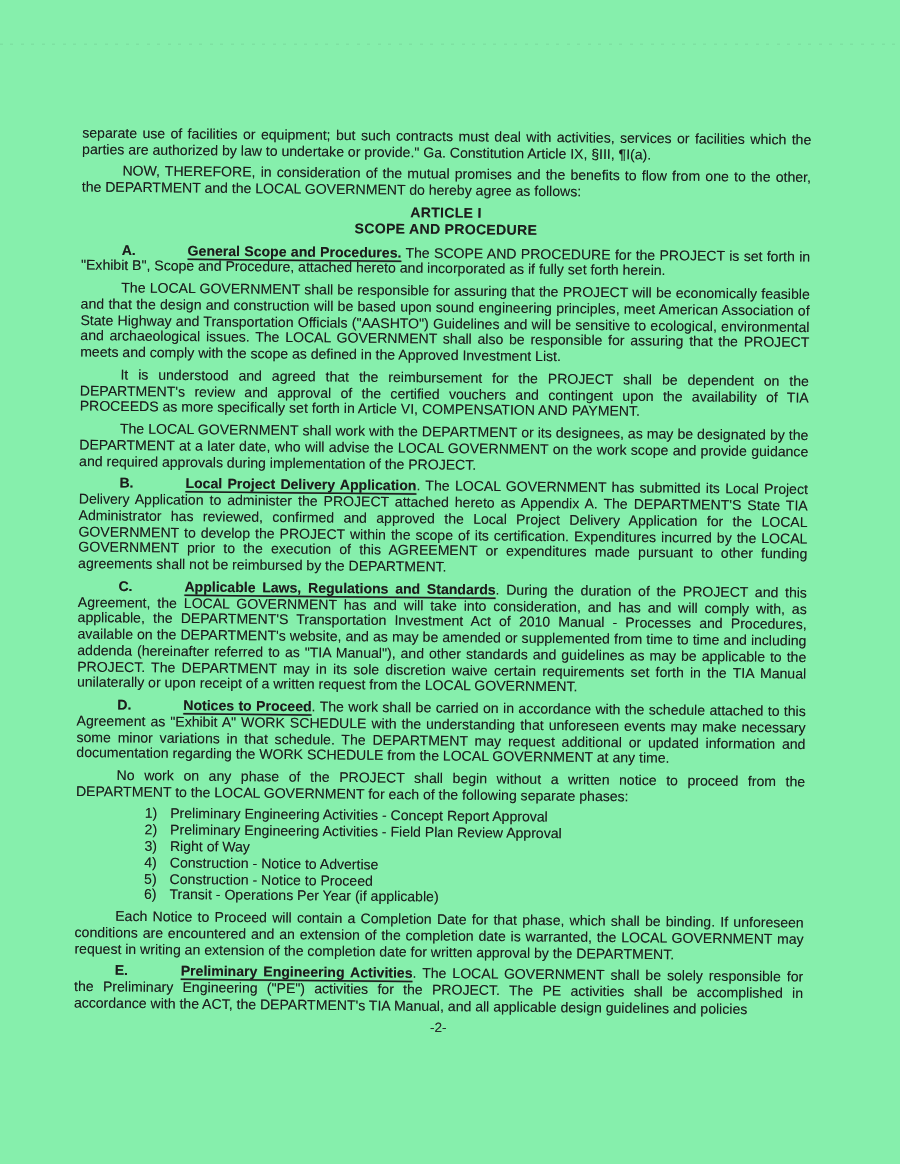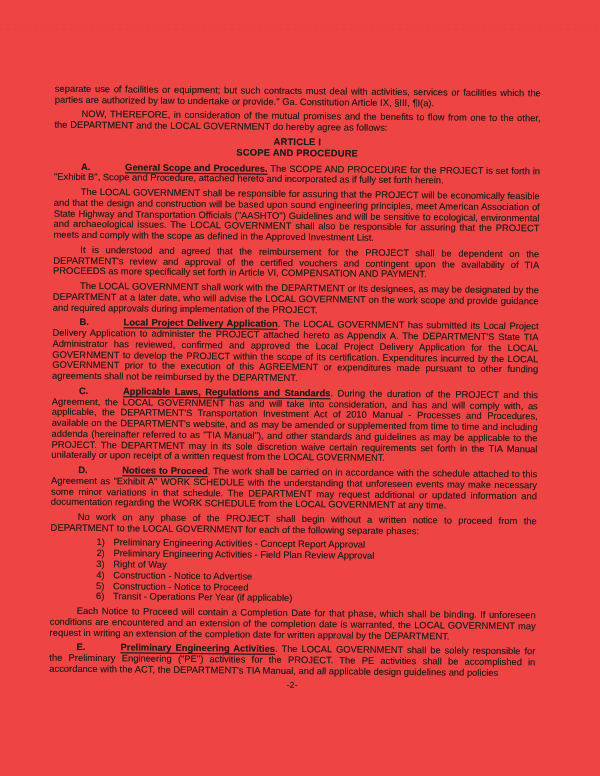--- a/index.html
+++ b/index.html
@@ -3,21 +3,21 @@
 <meta charset="utf-8">
 <style>
   html,body{margin:0;padding:0;}
   body{
     width:600px;height:776px;overflow:hidden;
     background:#e9e9e9;
     font-family:"Liberation Sans", sans-serif;
   }
   .sheet{
     position:relative;width:600px;height:776px;
-    background:#ef4444;
+    background:#86efac;
     overflow:hidden;
   }
   .scan-artifact{
     position:absolute;left:0;top:29px;width:600px;height:1px;
     background:repeating-linear-gradient(90deg, rgba(0,0,0,0.06) 0 2px, transparent 2px 7px);
   }
   .content{
     position:absolute;left:52px;top:86px;width:486px;
     transform:rotate(0.55deg);
     transform-origin:50% 50%;

